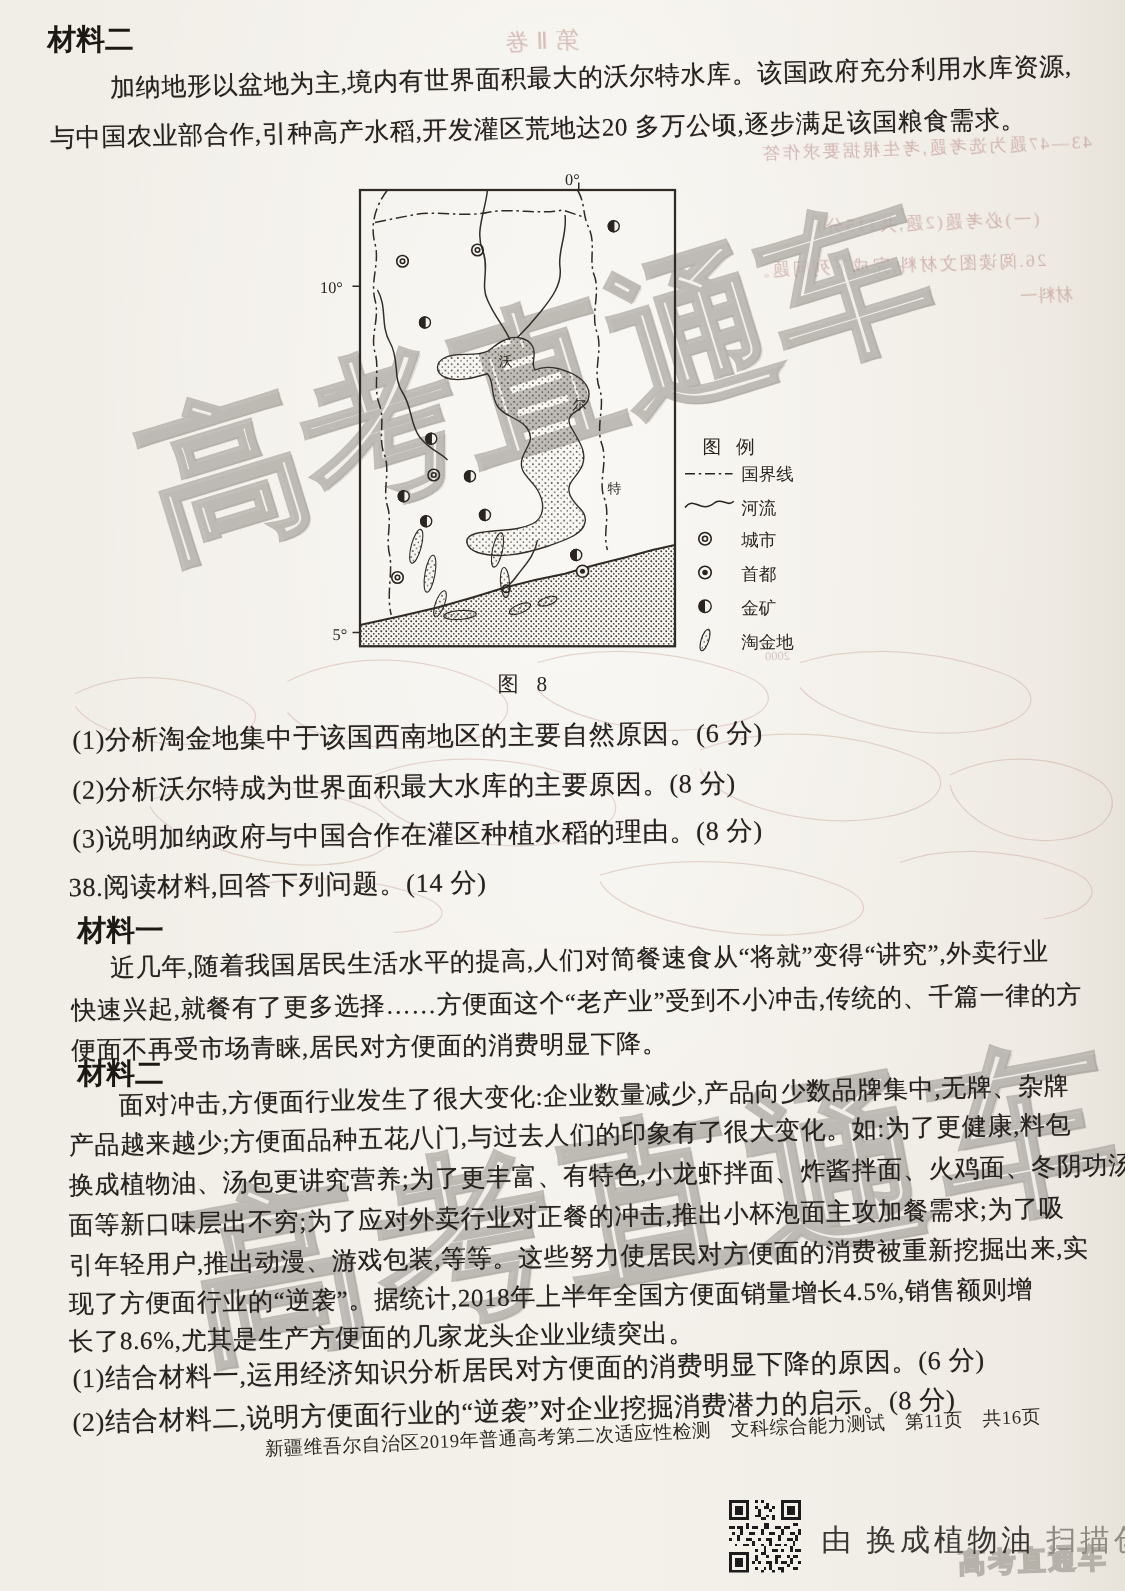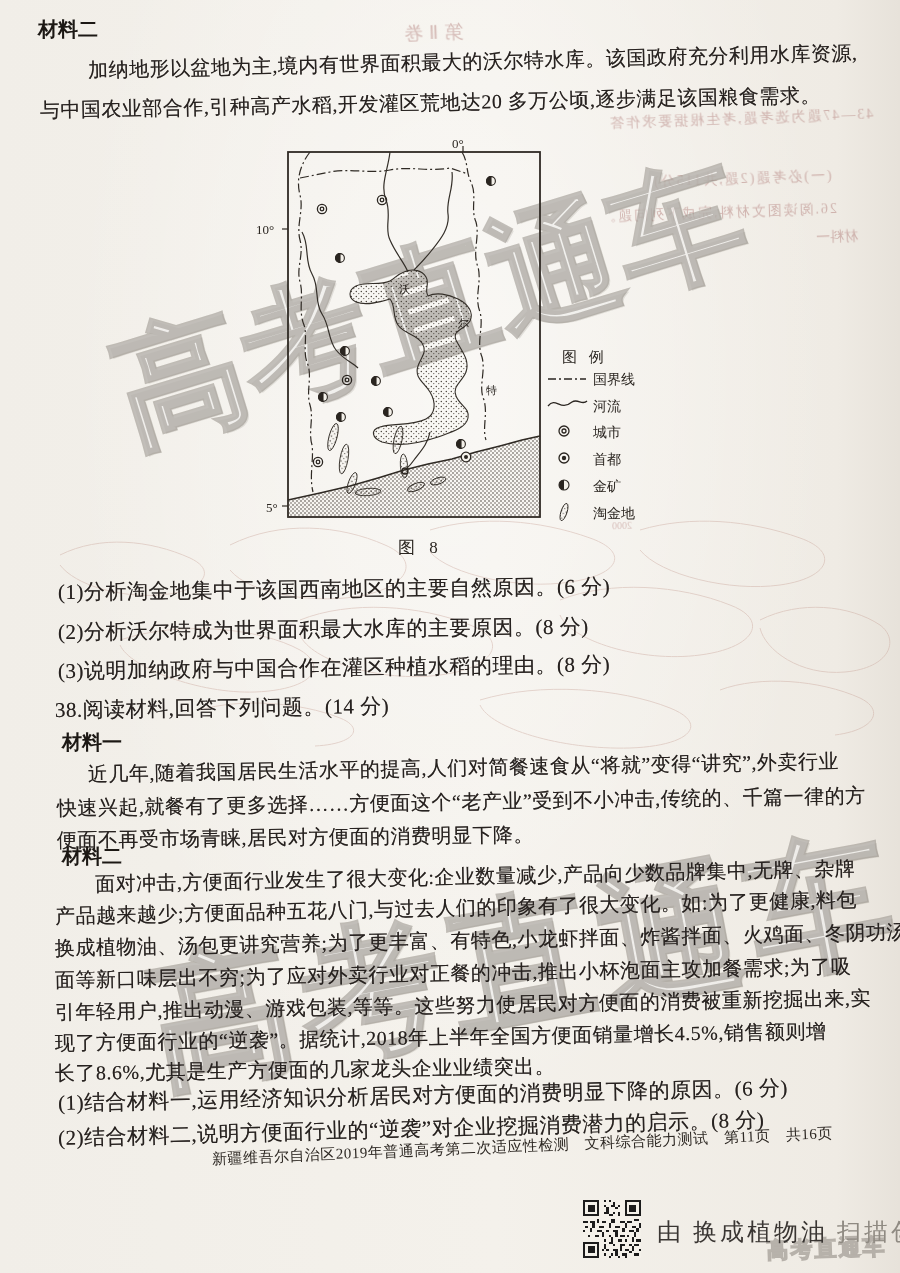--- a/index.html
+++ b/index.html
@@ -4,21 +4,21 @@
 <style>
   html,body{margin:0;padding:0;}
   .page{position:relative;width:900px;height:1273px;overflow:hidden;
         background:
           radial-gradient(ellipse at 50% 30%, rgba(255,255,255,.5), rgba(0,0,0,0) 60%),
           linear-gradient(90deg,#f1eee8 0%,#f4f1eb 55%,#efebe4 93%,#e7e2da 100%),
           #f2efe9;
         font-family:"Liberation Serif","DejaVu Serif",serif;color:#2a2520;}
   .abs{position:absolute;white-space:nowrap;transform-origin:left center;}
   .tl{font-size:20px;letter-spacing:.5px;color:#272220;text-shadow:0 0 .6px rgba(40,35,30,.55);}
-  .hd{font-family:Liberation Sans, sans-serif;font-weight:700;font-size:20px;color:#1c1814;}
+  .hd{font-family:Liberation Sans, sans-serif;font-weight:700;font-size:23px;color:#1c1814;}
   
   .wm{position:absolute;font-family:"DejaVu Sans","Liberation Sans",sans-serif;font-weight:800;
       color:rgba(255,255,255,.55);-webkit-text-stroke:3px rgba(148,142,134,.55);
       text-shadow:2px 2px 0 rgba(120,114,106,.18);transform-origin:left top;pointer-events:none;}
   .wm-sm{position:absolute;font-family:"DejaVu Sans","Liberation Sans",sans-serif;font-weight:700;
       color:rgba(255,255,255,.2);-webkit-text-stroke:1.2px rgba(150,144,136,.65);transform-origin:left top;}
   
   .bleed{position:absolute;color:#b58480;opacity:.55;filter:blur(.5px);
          font-family:"Liberation Serif",serif;transform-origin:center;}
   .mir{transform:scaleX(-1) rotate(2deg);}

